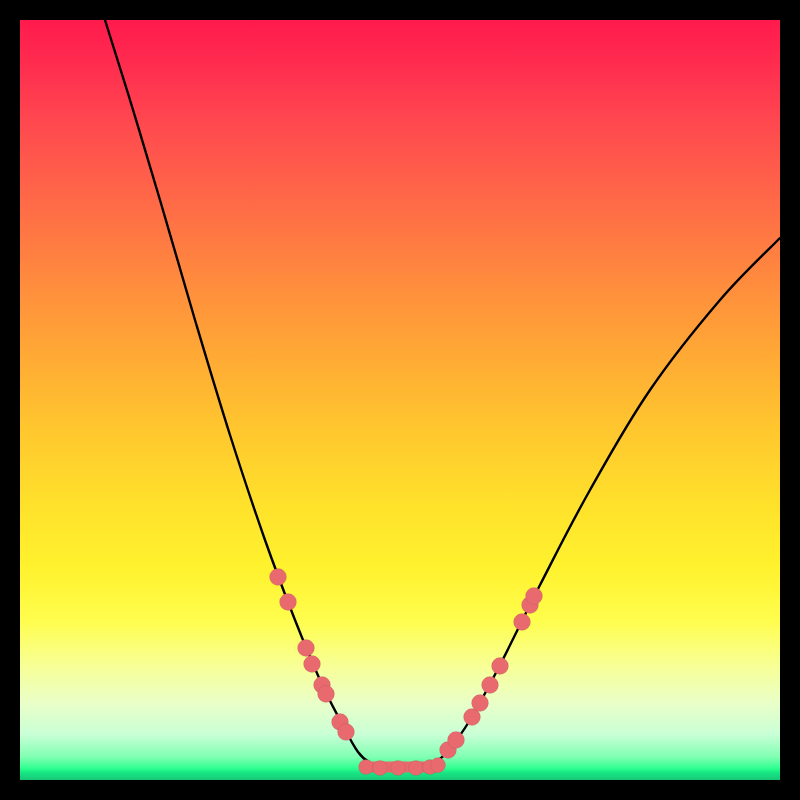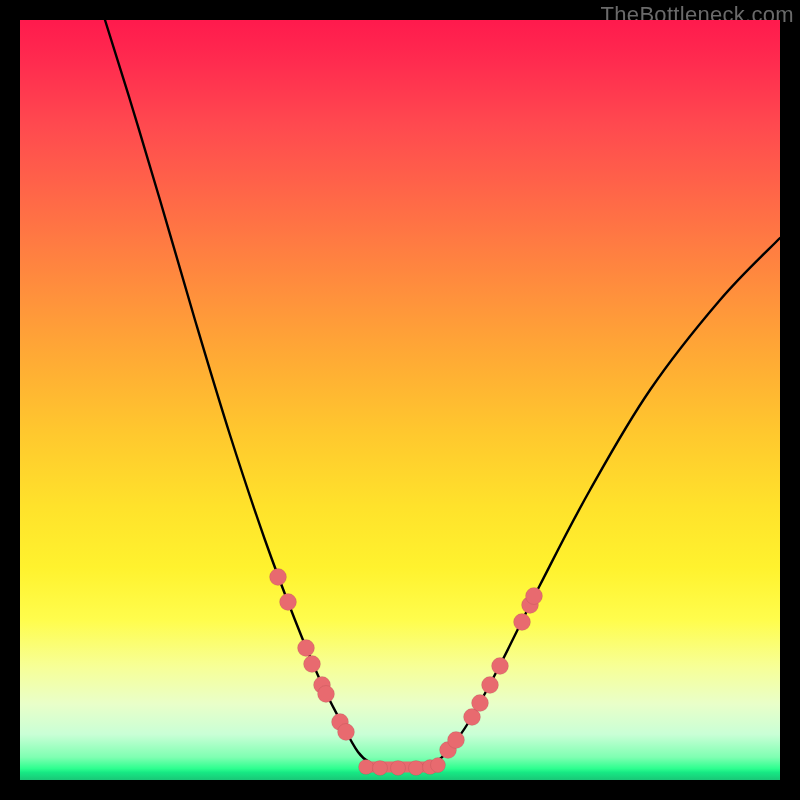--- a/index.html
+++ b/index.html
@@ -78,21 +78,20 @@
     fill: none;
     stroke: #e86a6f;
     stroke-width: 11;
     stroke-linecap: round;
   }
 </style>
 </head>
 <body>
 
 <div class="canvas">
-  <div class="watermark">TheBottleneck.com</div>
   <div class="plot-area">
     <svg class="overlay" viewBox="0 0 760 760">
       <path id="curve-path" class="curve" d="M 85 0 C 89.5 14.399999999999999, 100.1 47.6, 110 80 C 119.9 112.4, 128.3 140.4, 140 180 C 151.7 219.6, 162.4 257.7, 175 300 C 187.6 342.3, 197.4 375.4, 210 415 C 222.6 454.6, 233.3 486.7, 245 520 C 256.7 553.3, 265.1 574.8, 275 600 C 284.9 625.2, 291.9 642, 300 660 C 308.1 678, 313.16 687.04, 320 700 C 326.84 712.96, 332.24 724.08, 338 732 C 343.76 739.92, 347.14 741.12, 352 744 C 356.86 746.88, 356.36 747.28, 365 748 C 373.64 748.72, 391.36 748.72, 400 748 C 408.64 747.28, 407.96 747.06, 413 744 C 418.04 740.94, 421.34 738.92, 428 731 C 434.66 723.08, 440.64 715.48, 450 700 C 459.36 684.52, 467.4 669.3, 480 645 C 492.6 620.7, 503.8 596.5, 520 565 C 536.2 533.5, 550.2 505.1, 570 470 C 589.8 434.9, 606.6 404.2, 630 370 C 653.4 335.8, 676.6 307.36, 700 280 C 723.4 252.64, 749.2 229.16, 760 218"></path>
       <g id="dots-left">
           <circle cx="258" cy="557" r="8.5" class="dot"></circle>
           <circle cx="268" cy="582" r="8.5" class="dot"></circle>
           <circle cx="286" cy="628" r="8.5" class="dot"></circle>
           <circle cx="292" cy="644" r="8.5" class="dot"></circle>
           <circle cx="302" cy="665" r="8.5" class="dot"></circle>
           <circle cx="306" cy="674" r="8.5" class="dot"></circle>

